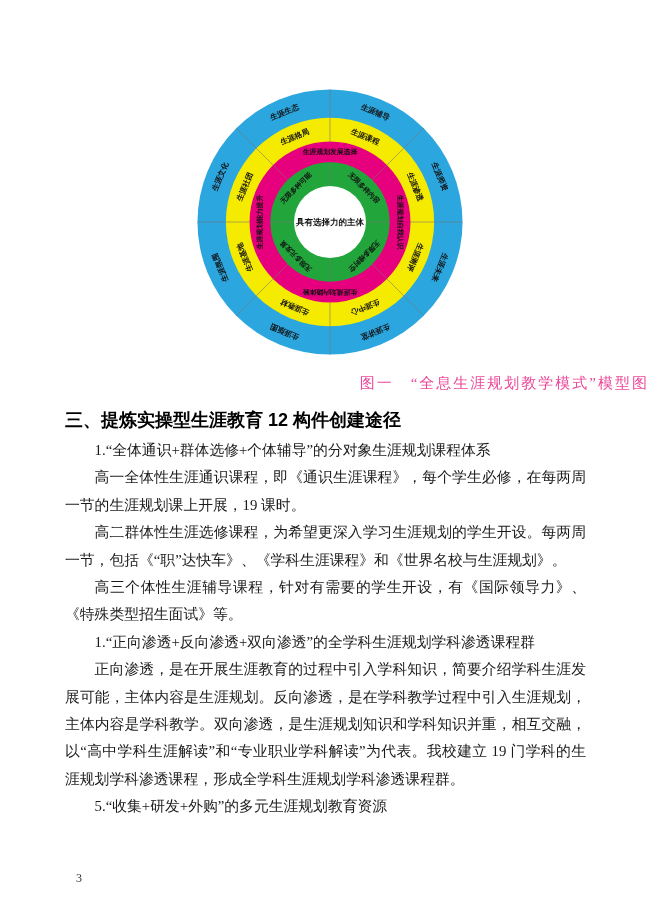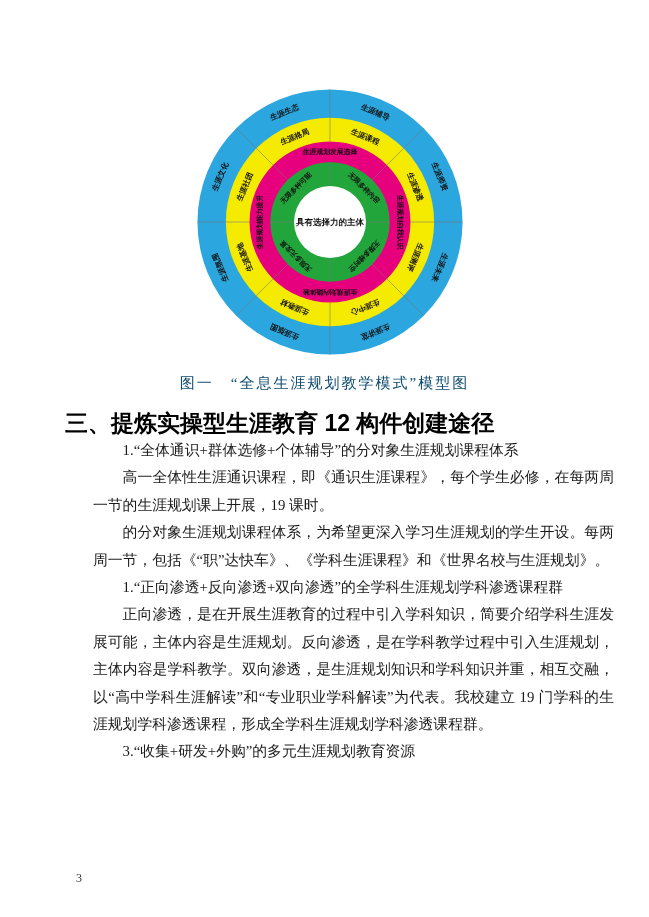--- a/index.html
+++ b/index.html
@@ -27,45 +27,44 @@
     dominant-baseline: middle;
   }
   .diagram .ring-label   { font-size: 8px; }
   .diagram .ring-label-sm{ font-size: 7.2px; }
   .diagram .center-label { font-size: 9px; }
   .fig-caption {
     position: absolute;
     top: 374px;
     left: 0;
     width: 100%;
-    text-align: center;
+    text-align: right;
     font-size: 15px;
     letter-spacing: 2px;
-    color: #0c4a6e;
+    color: #ec4899;
   }
   .sec-heading {
     position: absolute;
     top: 408px;
     left: 65px;
     width: 521px;
     font-family: "Liberation Sans", "DejaVu Sans", sans-serif;
     font-weight: bold;
-    font-size: 23px;
+    font-size: 18px;
     color: #000;
   }
   .body-text {
     position: absolute;
     top: 437px;
     left: 65px;
     width: 521px;
     font-size: 14.8px;
     line-height: 27.4px;
     text-align: justify;
     color: #1a1a1a;
-    margin-left: 28px;
   }
   .body-text p { margin: 0; text-indent: 2em; }
   .page-num {
     position: absolute;
     left: 76px;
     top: 871px;
     font-size: 12px;
     color: #333;
   }
 </style>
@@ -139,21 +138,22 @@
     <text class="center-label" x="150" y="151">具有选择力的主体</text>
   </svg>
 
   <div class="fig-caption">图一　“全息生涯规划教学模式”模型图</div>
 
   <div class="sec-heading">三、提炼实操型生涯教育 12 构件创建途径</div>
 
   <div class="body-text">
     <p>1.“全体通识+群体选修+个体辅导”的分对象生涯规划课程体系</p>
     <p>高一全体性生涯通识课程，即《通识生涯课程》，每个学生必修，在每两周一节的生涯规划课上开展，19 课时。</p>
-    <p>的分对象生涯规划课程体系，为希望更深入学习生涯规划的学生开设。每两周一节，包括《“职”达快车》、《学科生涯课程》和《世界名校与生涯规划》。</p>
+    <p>高二群体性生涯选修课程，为希望更深入学习生涯规划的学生开设。每两周一节，包括《“职”达快车》、《学科生涯课程》和《世界名校与生涯规划》。</p>
+    <p>高三个体性生涯辅导课程，针对有需要的学生开设，有《国际领导力》、《特殊类型招生面试》等。</p>
     <p>1.“正向渗透+反向渗透+双向渗透”的全学科生涯规划学科渗透课程群</p>
     <p>正向渗透，是在开展生涯教育的过程中引入学科知识，简要介绍学科生涯发展可能，主体内容是生涯规划。反向渗透，是在学科教学过程中引入生涯规划，主体内容是学科教学。双向渗透，是生涯规划知识和学科知识并重，相互交融，以“高中学科生涯解读”和“专业职业学科解读”为代表。我校建立 19 门学科的生涯规划学科渗透课程，形成全学科生涯规划学科渗透课程群。</p>
-    <p>3.“收集+研发+外购”的多元生涯规划教育资源</p>
+    <p>5.“收集+研发+外购”的多元生涯规划教育资源</p>
   </div>
 
   <div class="page-num">3</div>
 
 </div>
 
 </body></html>

